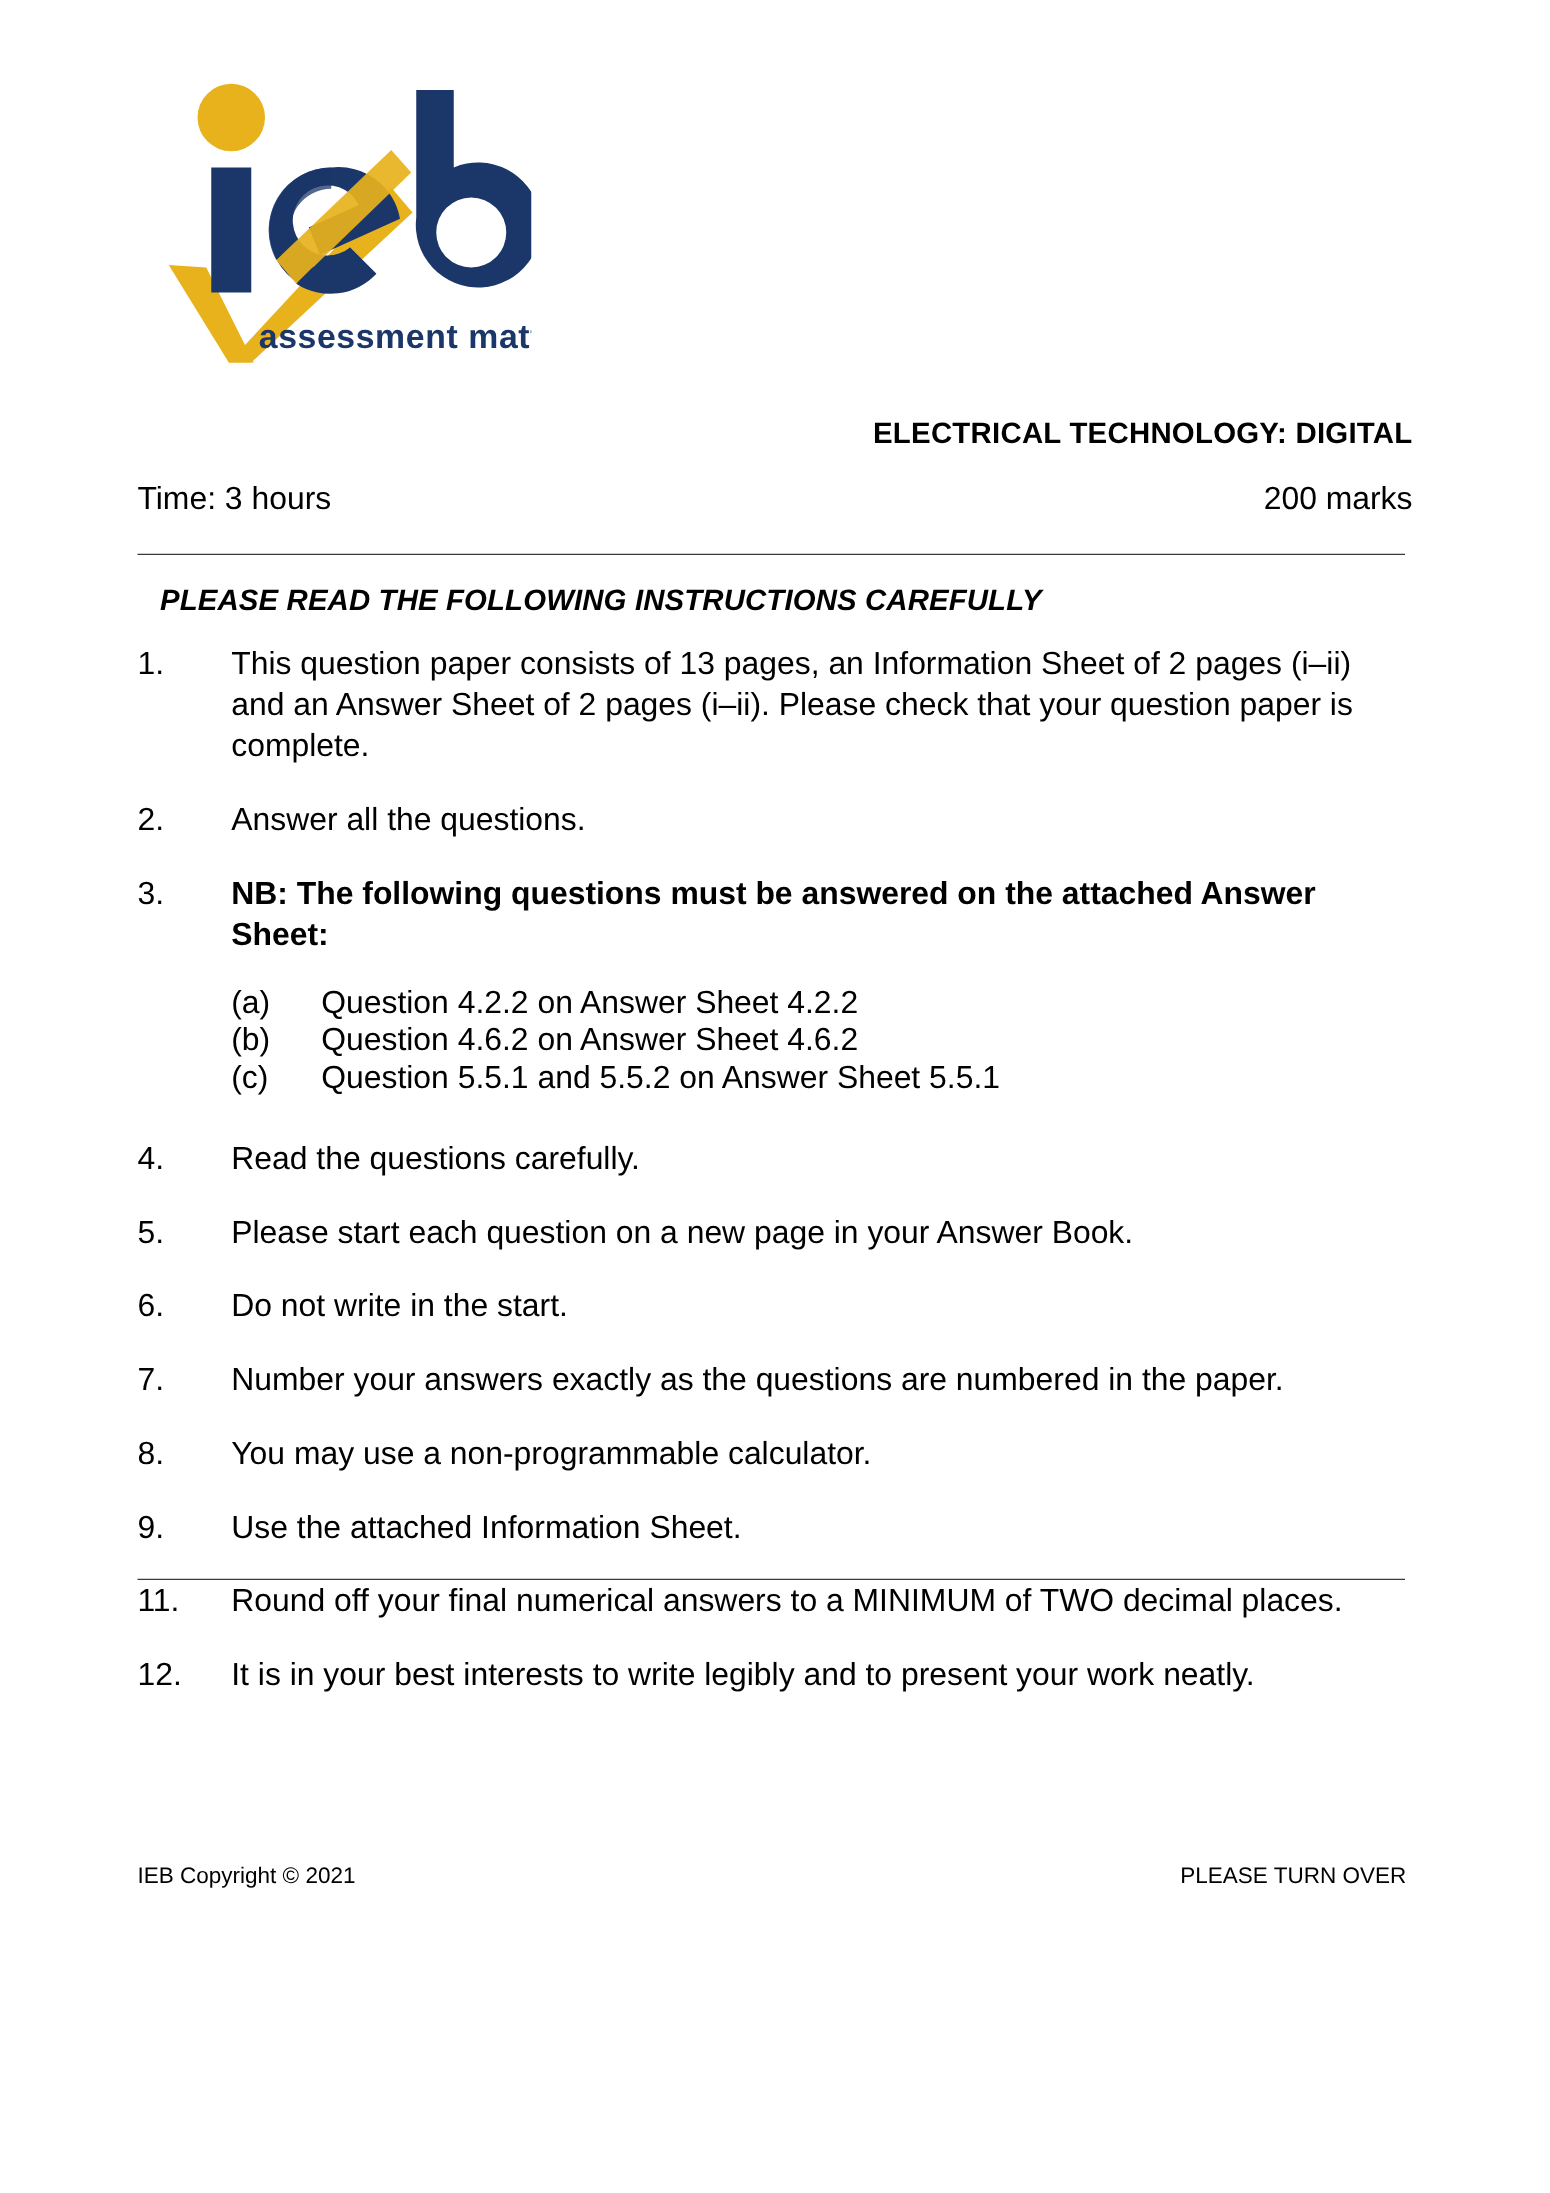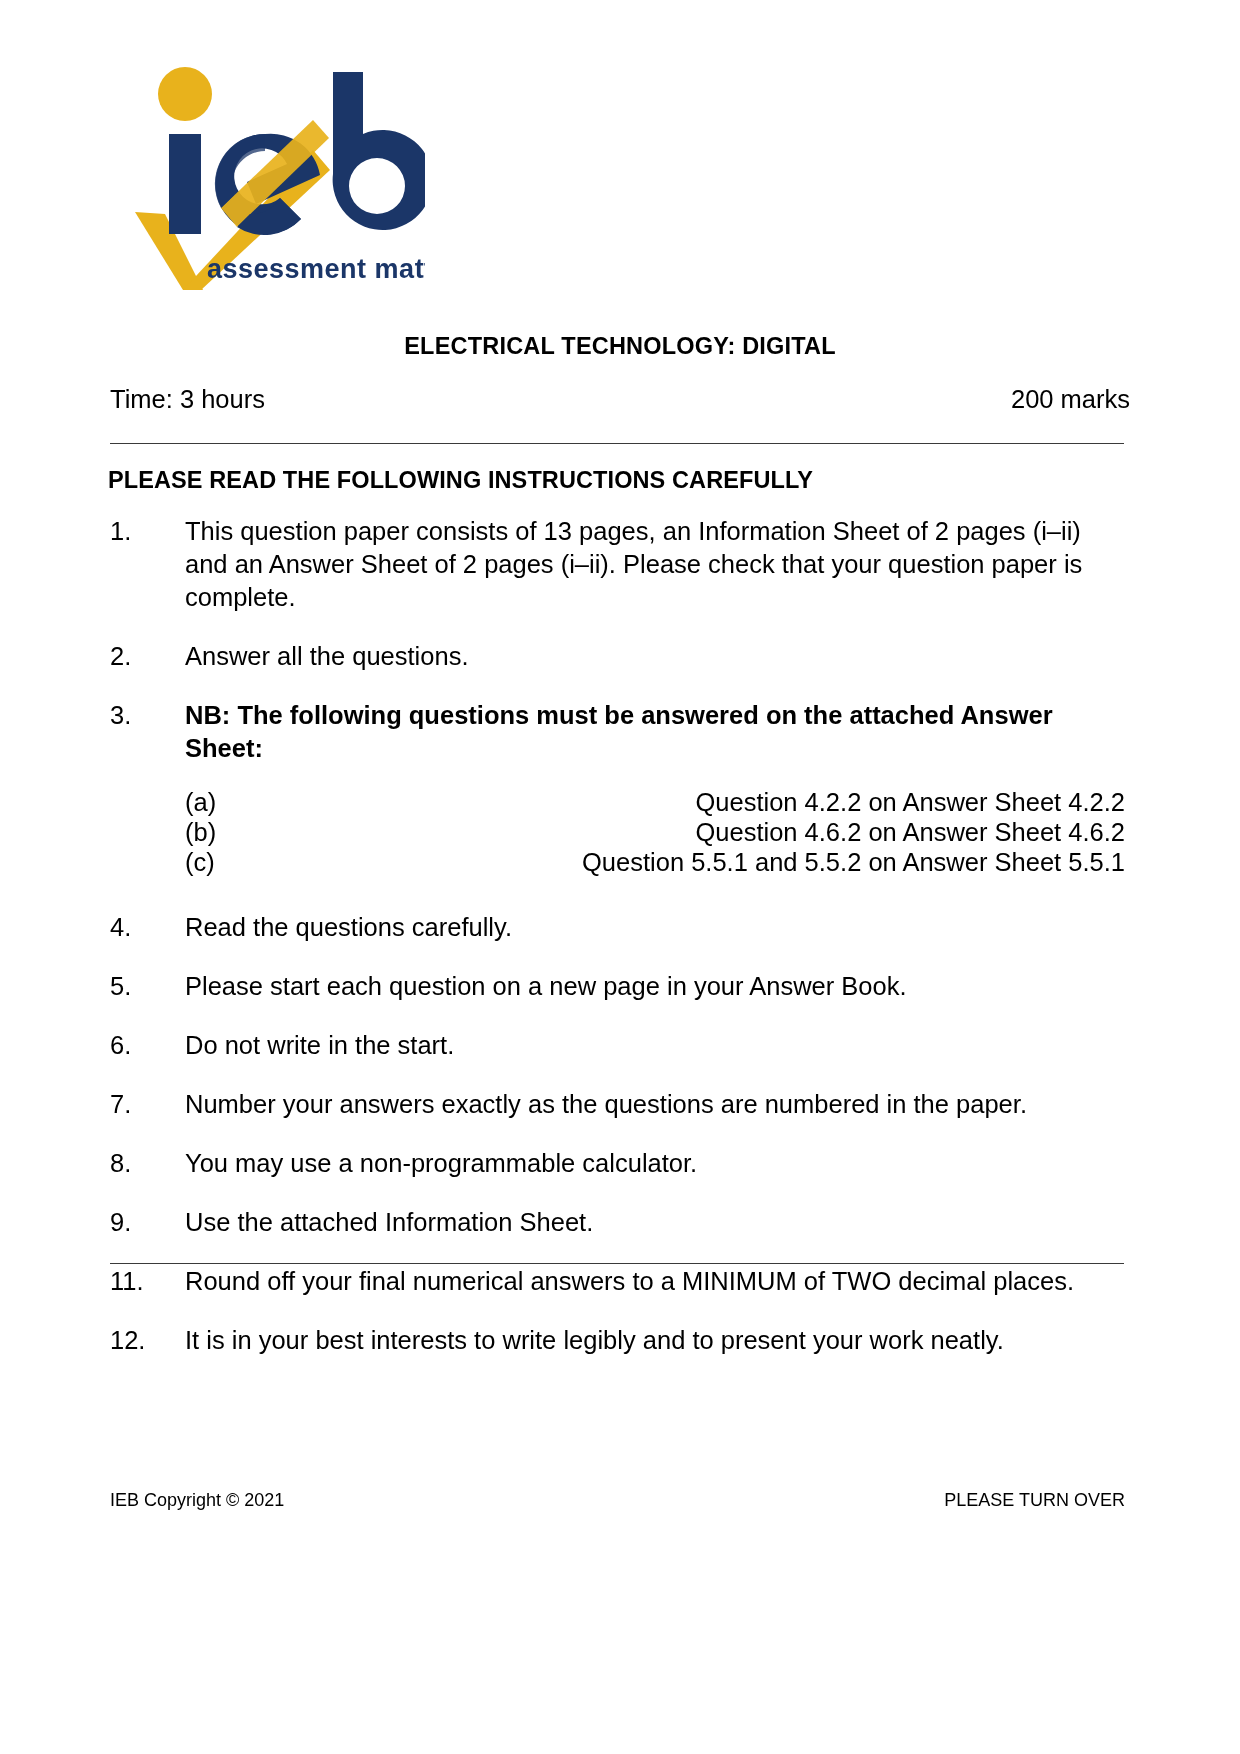--- a/index.html
+++ b/index.html
@@ -45,21 +45,21 @@
     line-height: 33px;
     letter-spacing: 0.1px;
   }
 
   
   .subject-title {
     position: absolute;
     left: 110px;
     top: 333px;
     width: 1020px;
-    text-align: center;
+    text-align: right;
     font-size: 23.5px;
     font-weight: bold;
     letter-spacing: 0.2px;
   }
 
   
   .time-marks {
     position: absolute;
     left: 110px;
     top: 385px;
@@ -77,25 +77,26 @@
     width: 1014px;
     height: 0;
     border-top: 1.6px solid #3a3a3a;
   }
   .rule-top    { top: 443px; }
   .rule-bottom { top: 1263px; }
 
   
   .instructions-heading {
     position: absolute;
-    left: 108px;
+    left: 128px;
     top: 467px;
     font-size: 23.5px;
     font-weight: bold;
     letter-spacing: 0.1px;
+    font-style: italic;
   }
 
   .instructions {
     position: absolute;
     left: 110px;
     top: 515px;
     width: 1015px;
     font-size: 25.5px;
   }
   .instr-item {
@@ -117,21 +118,21 @@
   .sub-list {
     margin: 22px 0 8px 0;
     padding: 0;
   }
   .sub-item {
     display: flex;
     align-items: flex-start;
     line-height: 30px;
   }
   .sub-letter { flex: 0 0 72px; }
-  .sub-text   { flex: 1 1 auto; text-align: right; }
+  .sub-text   { flex: 1 1 auto; }
 
   
   .footer {
     position: absolute;
     left: 110px;
     top: 1490px;
     width: 1015px;
     display: flex;
     justify-content: space-between;
     align-items: center;

